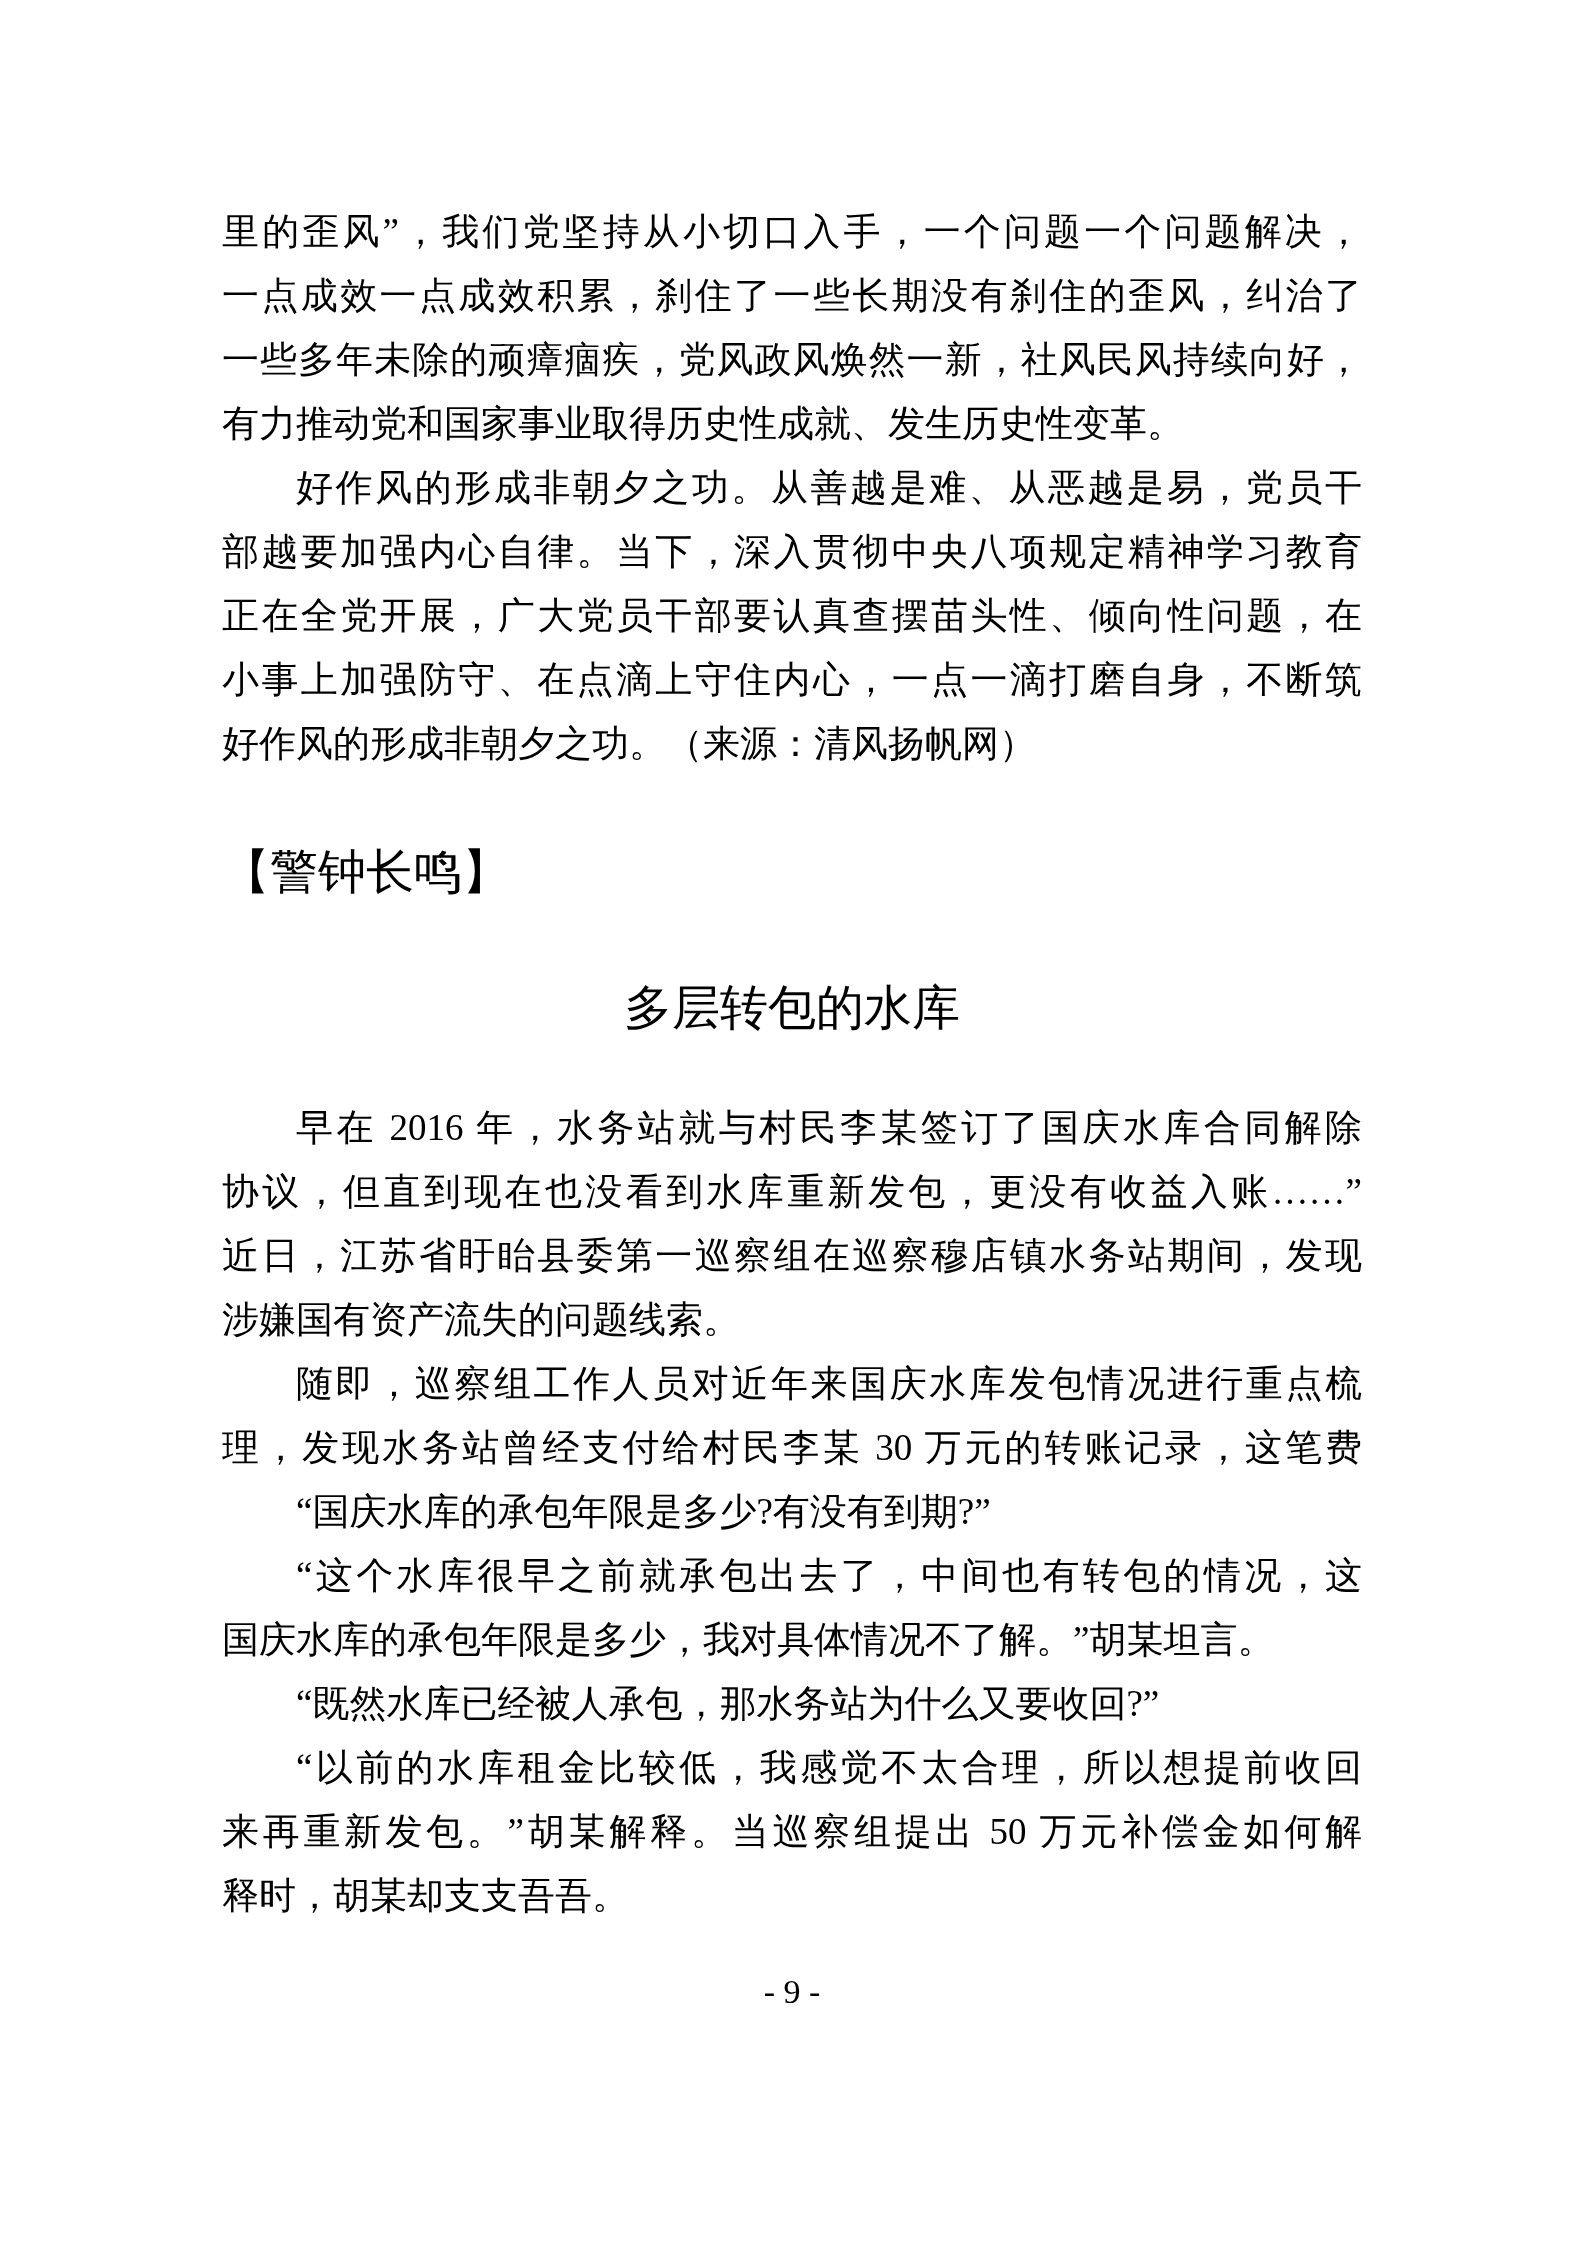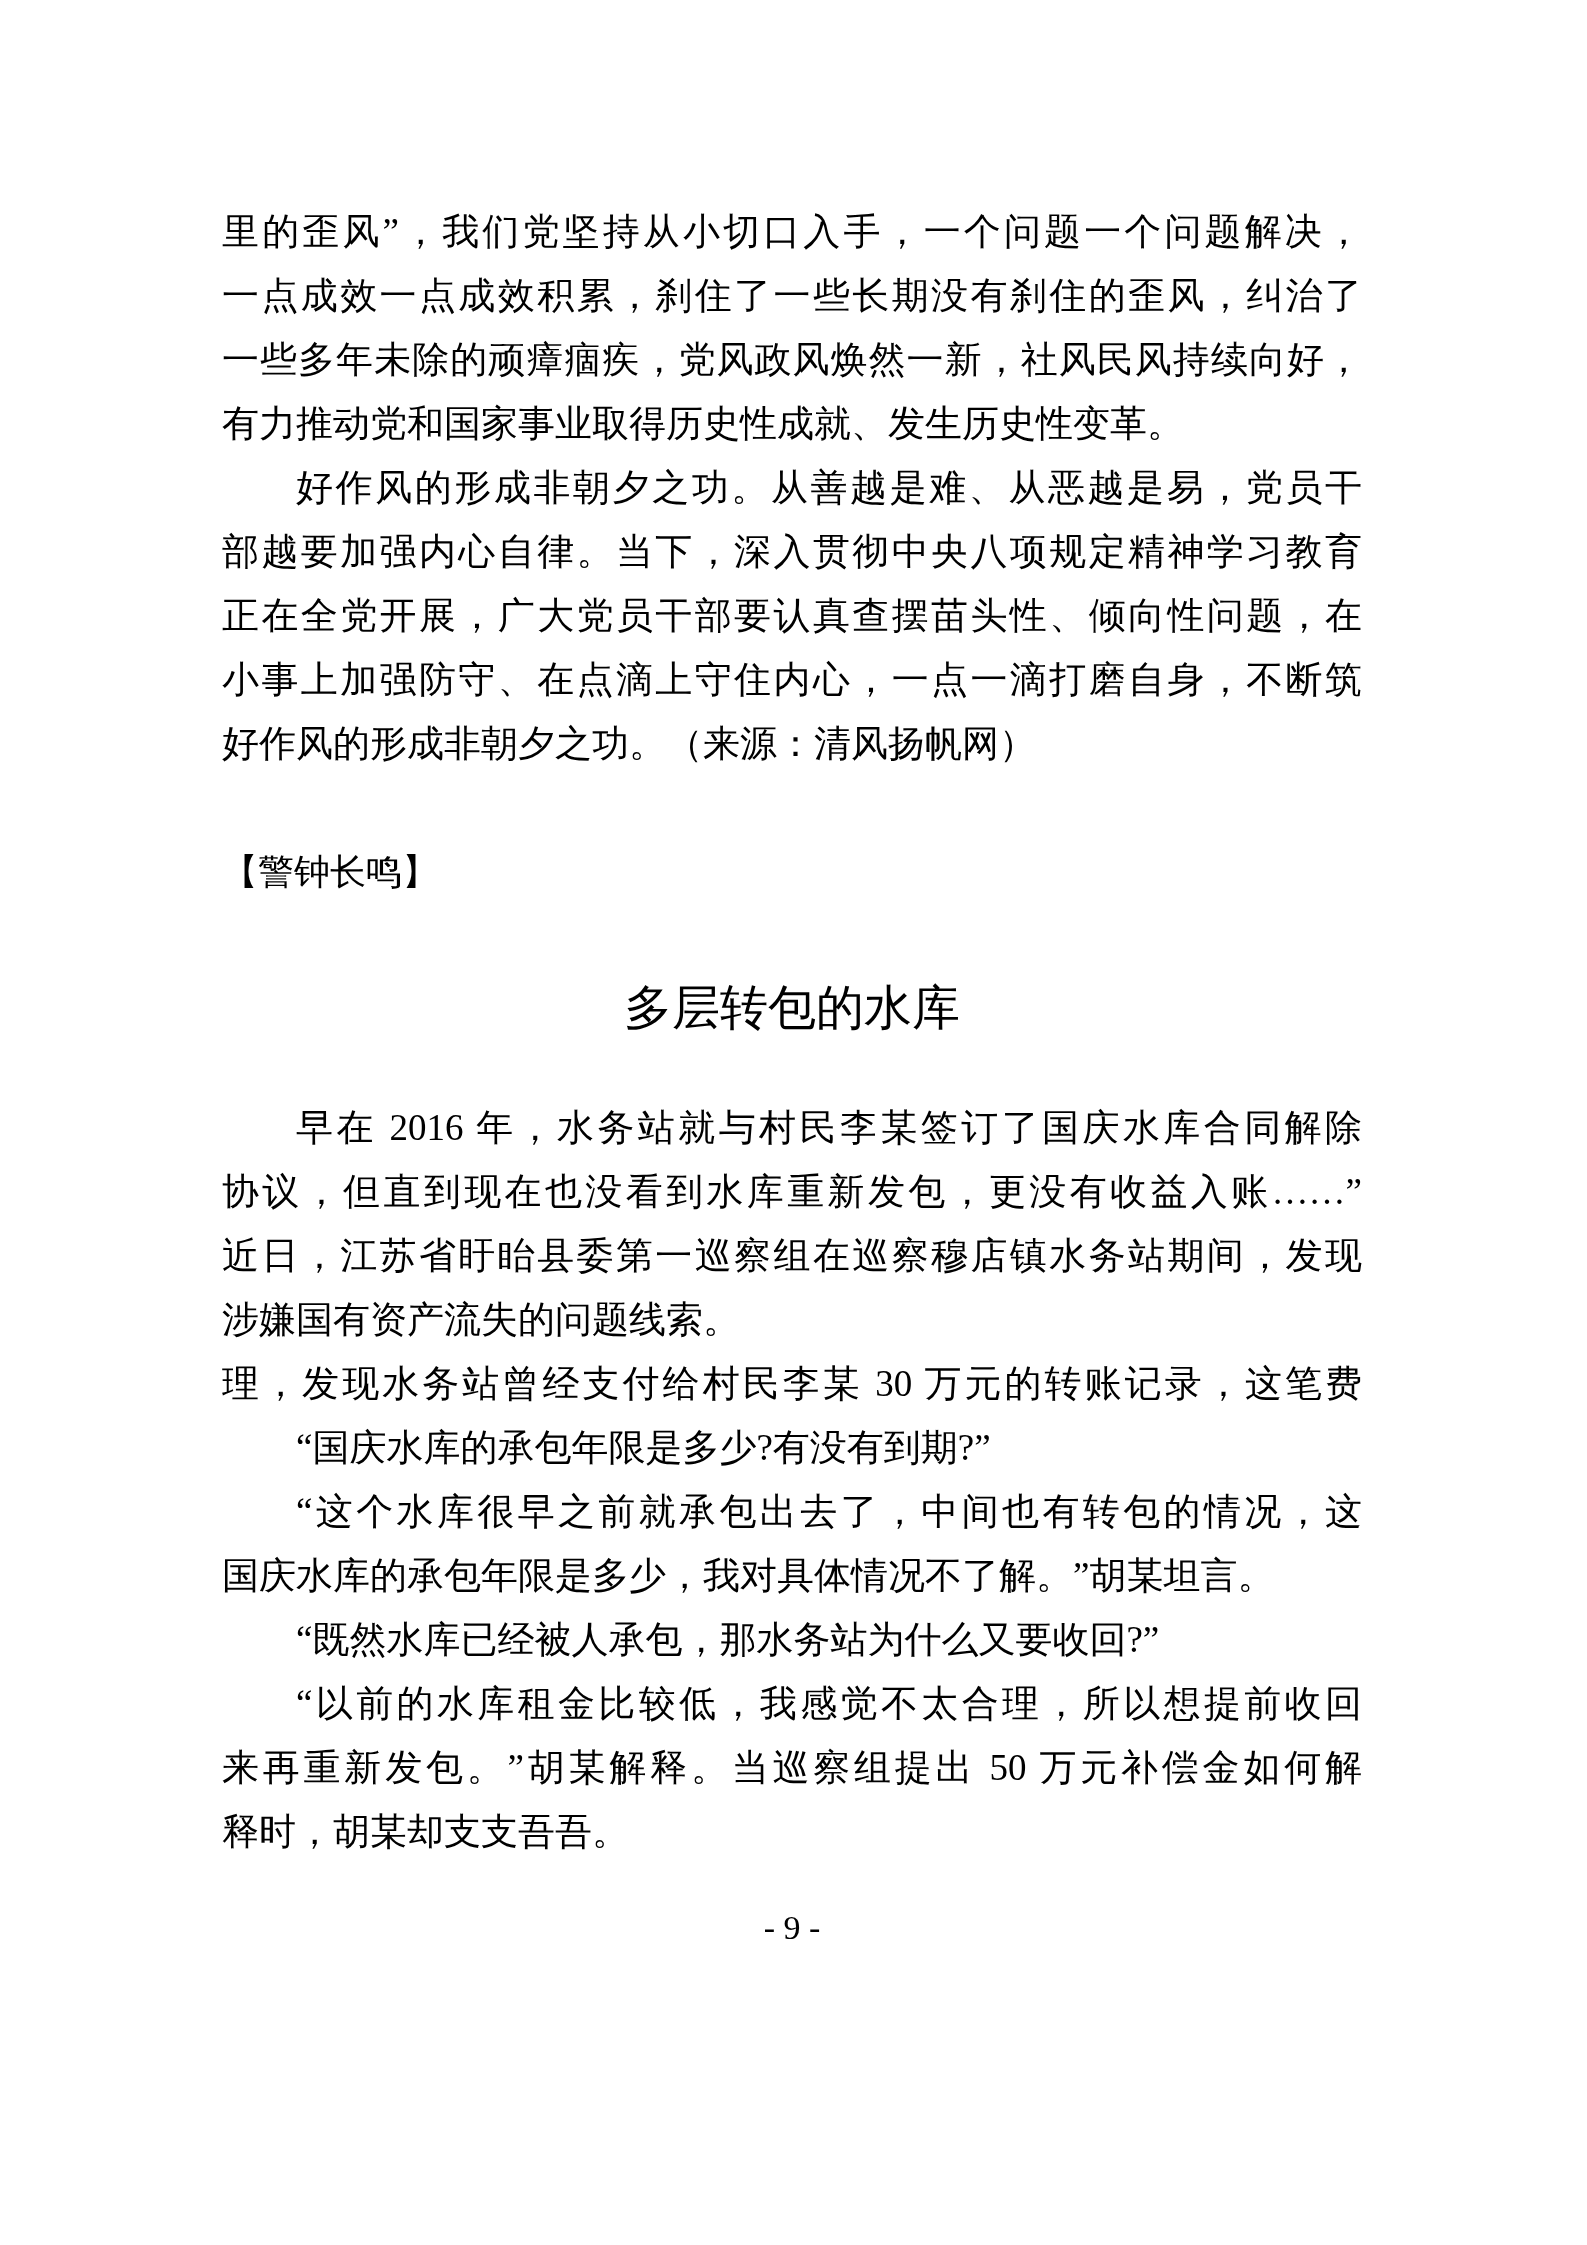--- a/index.html
+++ b/index.html
@@ -45,21 +45,21 @@
     height: 72px;
     line-height: 72px;
     font-size: 48px;
     font-weight: normal;
     text-align: center;
     text-align-last: center;
   }
   .section-header {
     height: 64px;
     line-height: 64px;
-    font-size: 36px;
+    font-size: 48px;
     text-align: left;
     text-align-last: left;
   }
   .page-number {
     height: 64px;
     line-height: 64px;
     font-size: 34px;
     text-align: center;
     text-align-last: center;
   }
@@ -87,20 +87,21 @@
     <div class="spacer-title-top"></div>
 
     <div class="story-title">多层转包的水库</div>
 
     <div class="spacer-title-bottom"></div>
 
     <div class="ln ind">早在 2016 年，水务站就与村民李某签订了国庆水库合同解除</div>
     <div class="ln">协议，但直到现在也没看到水库重新发包，更没有收益入账……”</div>
     <div class="ln">近日，江苏省盱眙县委第一巡察组在巡察穆店镇水务站期间，发现</div>
     <div class="ln last">涉嫌国有资产流失的问题线索。</div>
+    <div class="ln ind">随即，巡察组工作人员对近年来国庆水库发包情况进行重点梳</div>
     <div class="ln">理，发现水务站曾经支付给村民李某 30 万元的转账记录，这笔费</div>
     <div class="ln ind last">“国庆水库的承包年限是多少?有没有到期?”</div>
     <div class="ln ind">“这个水库很早之前就承包出去了，中间也有转包的情况，这</div>
     <div class="ln last">国庆水库的承包年限是多少，我对具体情况不了解。”胡某坦言。</div>
     <div class="ln ind last">“既然水库已经被人承包，那水务站为什么又要收回?”</div>
     <div class="ln ind">“以前的水库租金比较低，我感觉不太合理，所以想提前收回</div>
     <div class="ln">来再重新发包。”胡某解释。当巡察组提出 50 万元补偿金如何解</div>
     <div class="ln last">释时，胡某却支支吾吾。</div>
 
     <div class="spacer-footer"></div>

